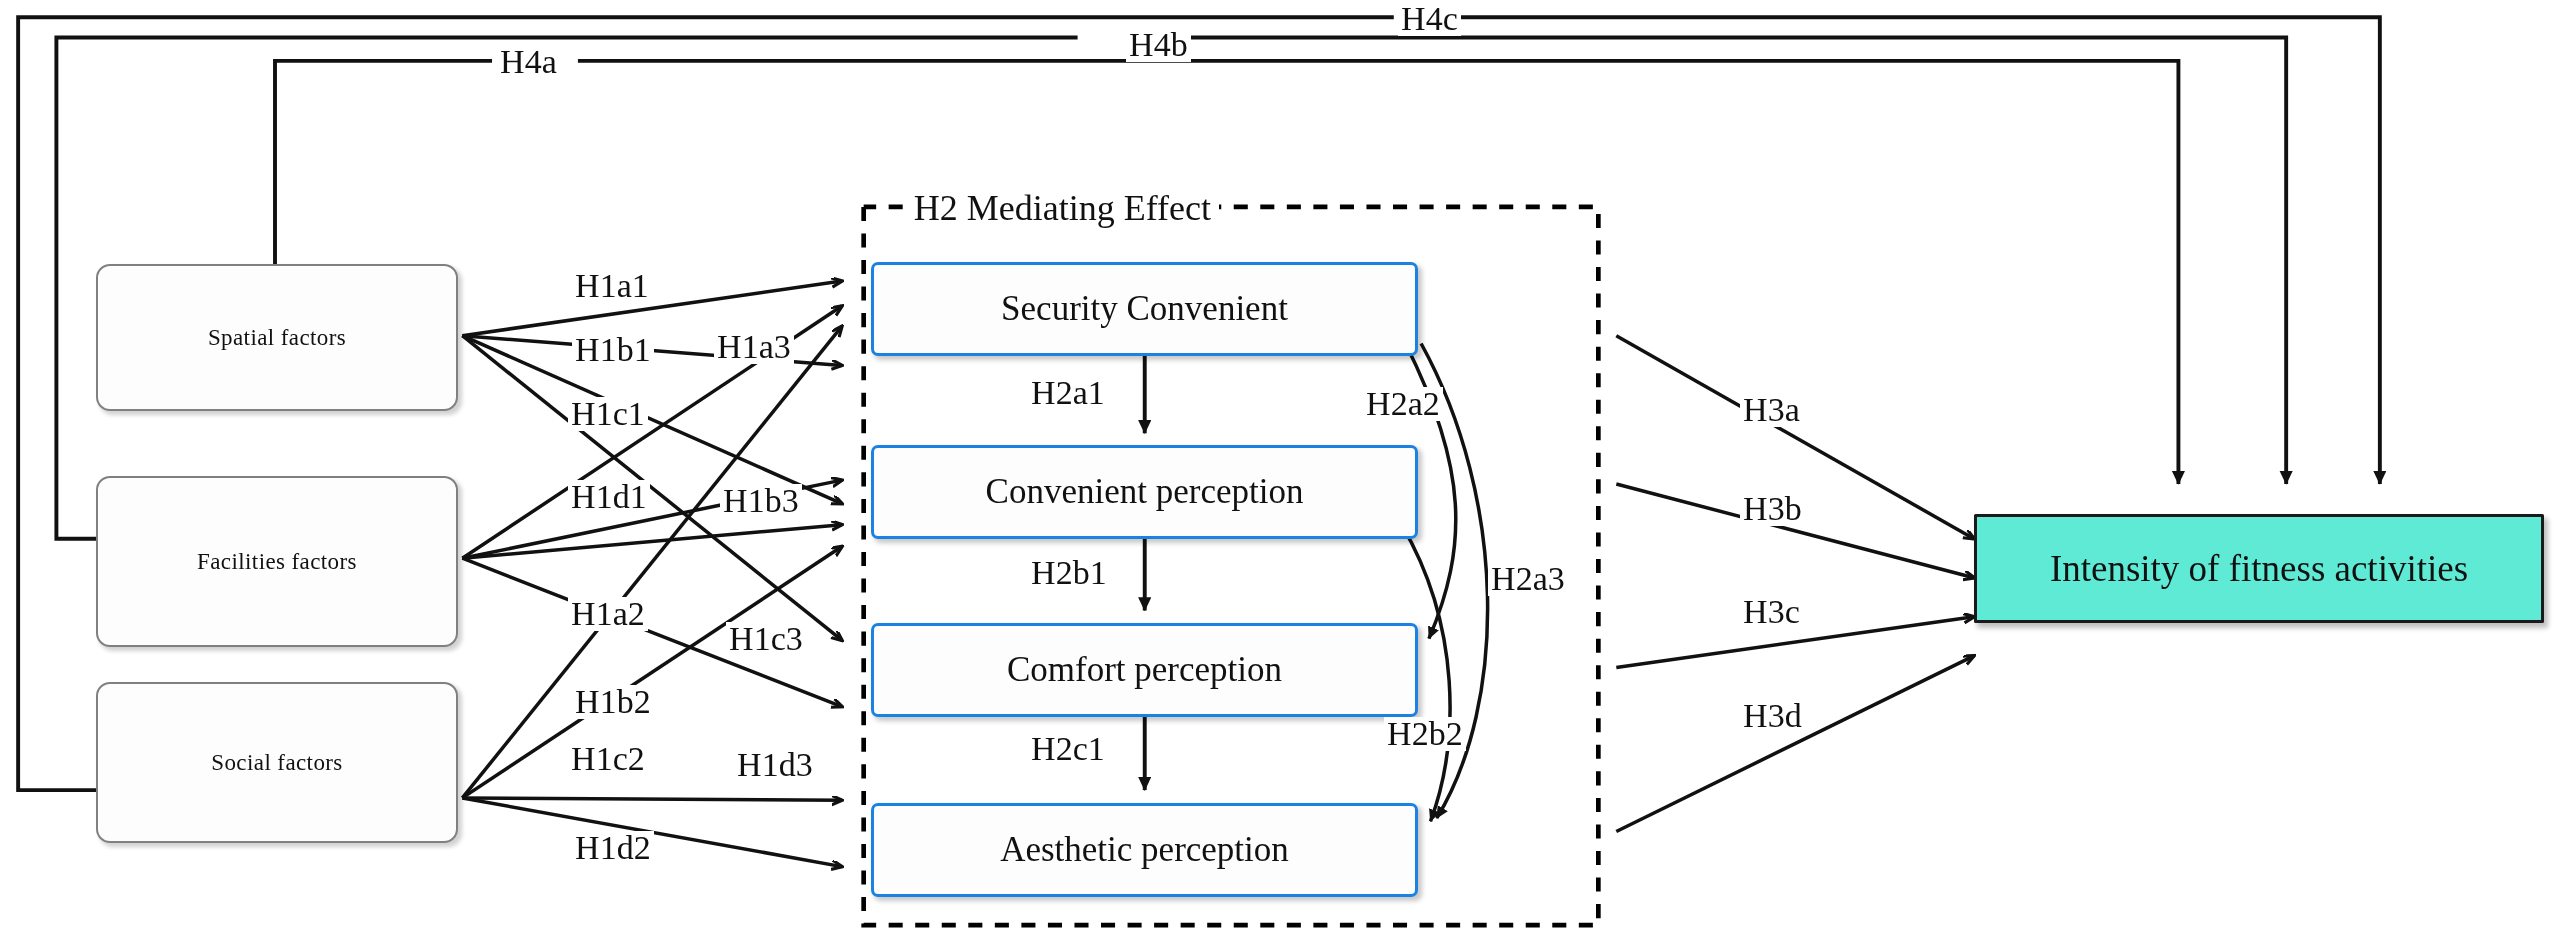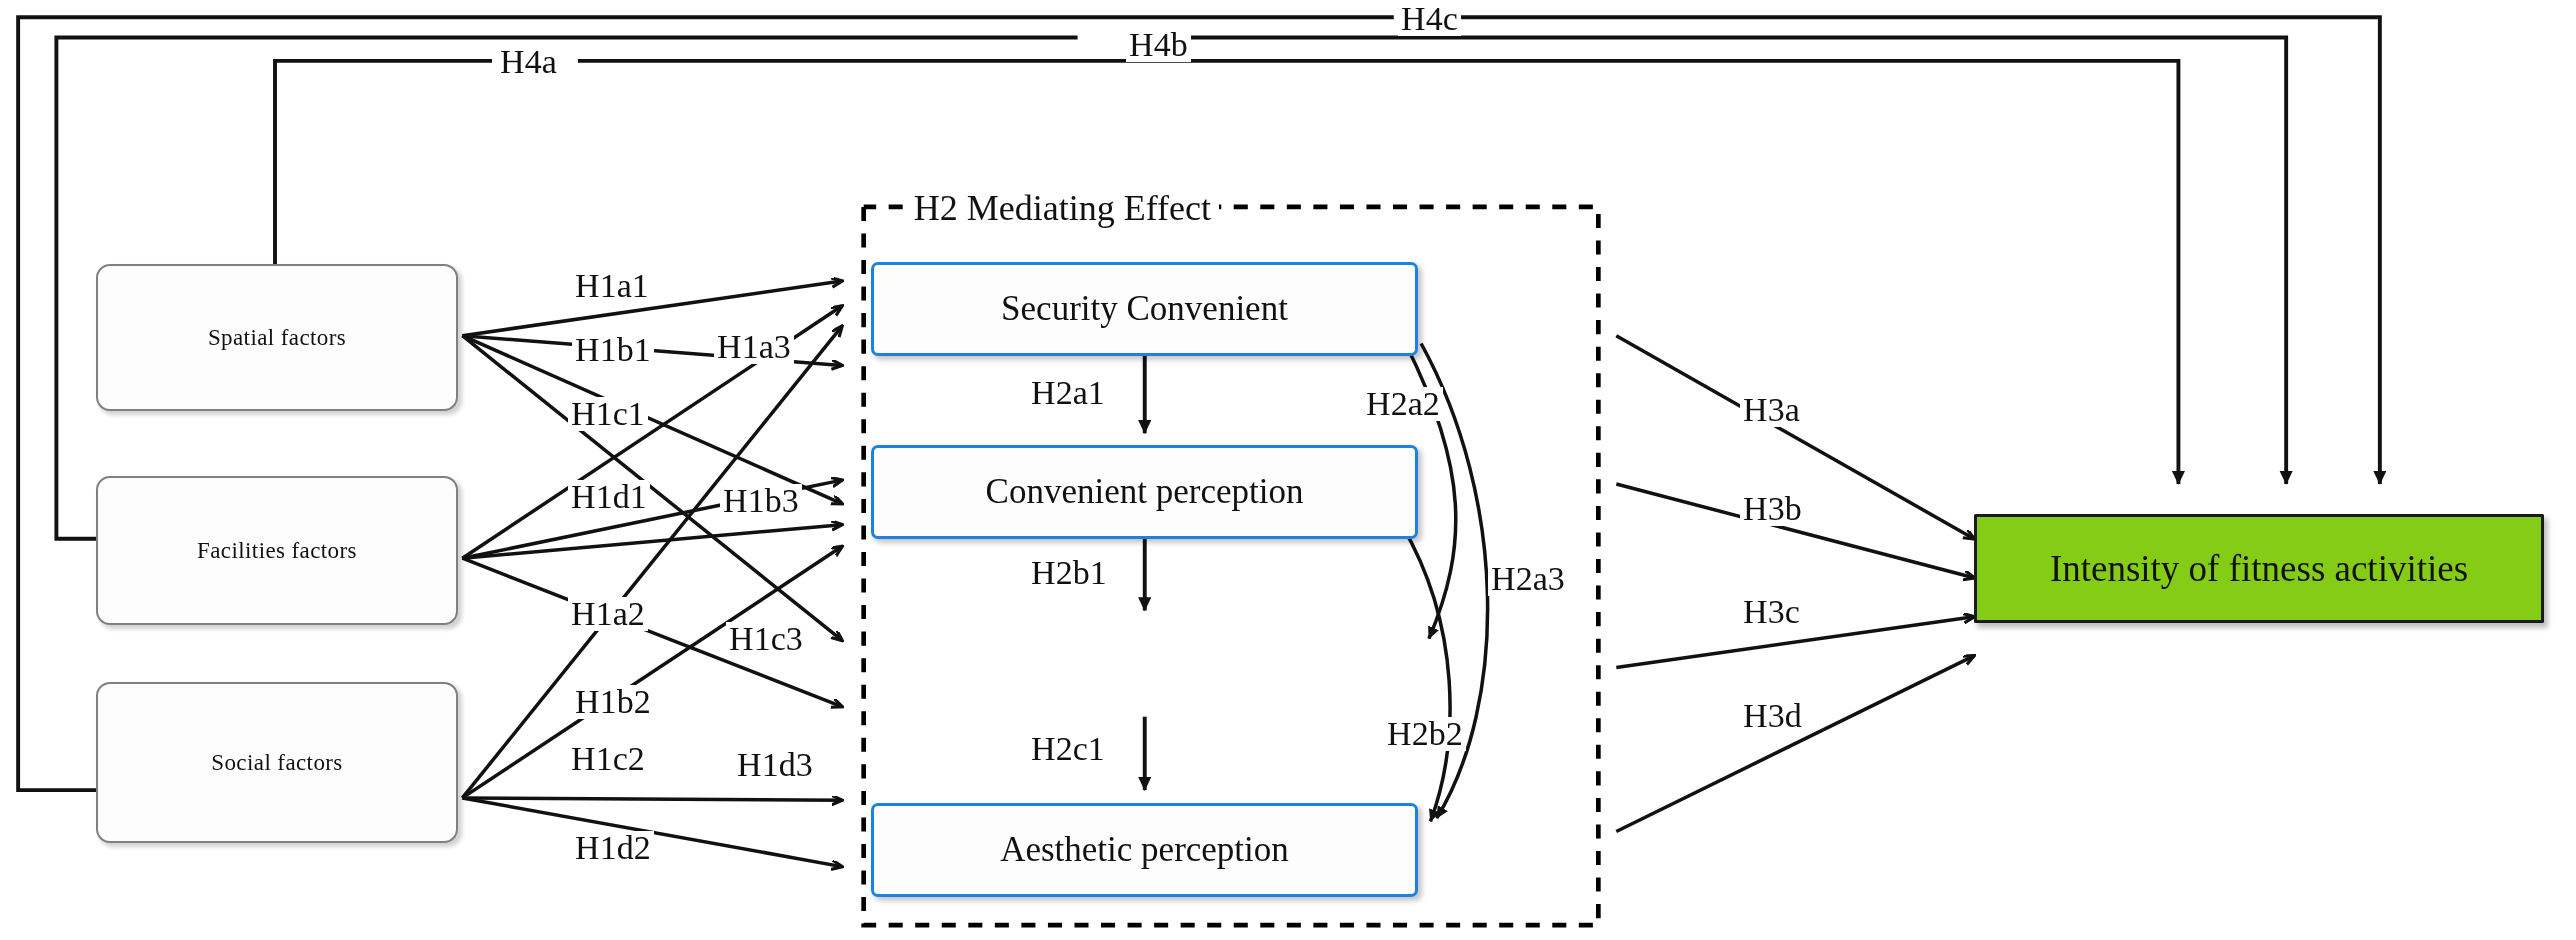--- a/index.html
+++ b/index.html
@@ -72,21 +72,21 @@
     align-items: center;
     justify-content: center;
     font-size: 35px;
     color: #111111;
   }
   .outcome-box {
     position: absolute;
     box-sizing: border-box;
     border: 3.1px solid #1a1a1a;
     border-radius: 1.6px;
-    background: #84cc16;
+    background: #5eead4;
     box-shadow: 3.9px 4.7px 5.5px rgba(0,0,0,0.25);
     display: flex;
     align-items: center;
     justify-content: center;
     font-size: 37px;
     color: #111111;
   }
   .edge-label {
     position: absolute;
     font-size: 34px;
@@ -178,34 +178,37 @@
       <path class="edge-line-thin" d="M2070,430 L2528,690" marker-end="url(#arrowOpen)"></path>
       <path class="edge-line-thin" d="M2070,620 L2528,740" marker-end="url(#arrowOpen)"></path>
       <path class="edge-line-thin" d="M2070,855 L2528,790" marker-end="url(#arrowOpen)"></path>
       <path class="edge-line-thin" d="M2070,1065 L2528,840" marker-end="url(#arrowOpen)"></path>
     </g>
   </svg>
 
   <div class="factor-box" style="left:96px; top:264px; width:362px; height:147px;">
     <span>Spatial factors</span>
   </div>
-  <div class="factor-box" style="left:96px; top:476px; width:362px; height:149px;">
+  <div class="factor-box" style="left:96px; top:476px; width:362px; height:171px;">
     <span>Facilities factors</span>
   </div>
   <div class="factor-box" style="left:96px; top:682px; width:362px; height:161px;">
     <span>Social factors</span>
   </div>
 
   <div class="group-title" style="left:906px; top:190px;">H2 Mediating Effect</div>
 
   <div class="mediator-box" style="left:871px; top:262px; width:547px; height:94px;">
     <span>Security Convenient</span>
   </div>
   <div class="mediator-box" style="left:871px; top:445px; width:547px; height:94px;">
     <span>Convenient perception</span>
+  </div>
+  <div class="mediator-box" style="left:871px; top:623px; width:547px; height:94px;">
+    <span>Comfort perception</span>
   </div>
   <div class="mediator-box" style="left:871px; top:803px; width:547px; height:94px;">
     <span>Aesthetic perception</span>
   </div>
 
   <div class="outcome-box" style="left:1974px; top:514px; width:570px; height:109px;">
     <span>Intensity of fitness activities</span>
   </div>
 
   <div class="edge-label" style="left:497px; top:45px;">H4a</div>

